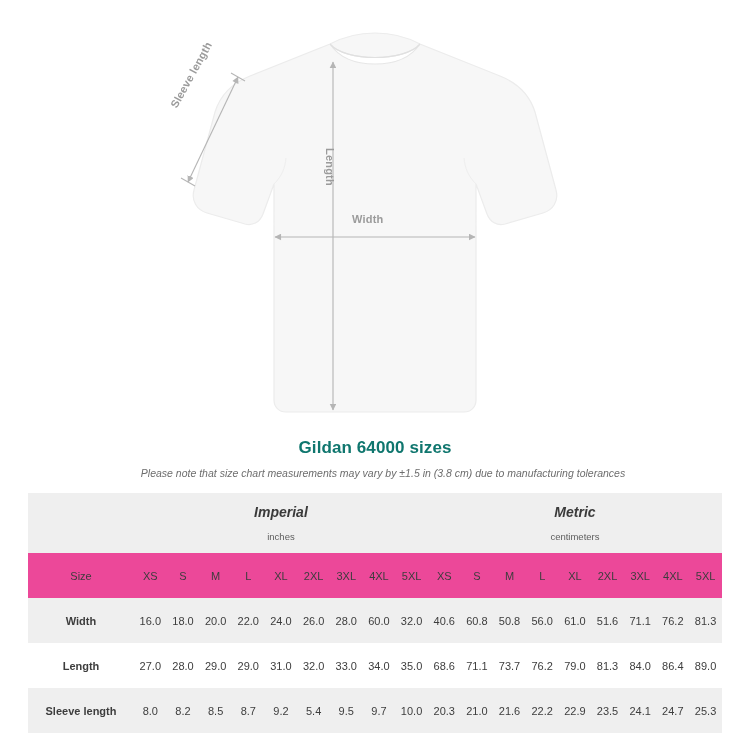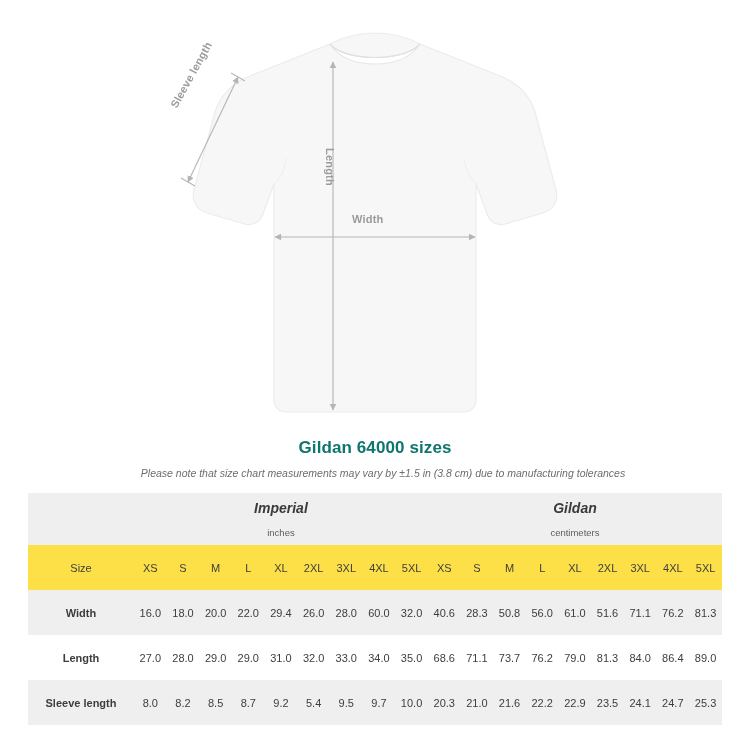--- a/index.html
+++ b/index.html
@@ -91,39 +91,39 @@
   }
   table.size-table td, table.size-table th {
     border: none;
     text-align: center;
     vertical-align: middle;
     font-weight: normal;
     color: #3d3d3d;
   }
   tr.unit-row td {
     background: #efefef;
-    height: 52px;
+    height: 60px;
     padding: 0;
   }
   .unit-name {
     font-size: 14px;
     font-style: italic;
     font-weight: bold;
     color: #3a3a3a;
     display: block;
     line-height: 1.15;
   }
   .unit-sub {
     font-size: 9.5px;
     color: #5d5d5d;
     display: block;
     margin-top: 10px;
   }
   tr.header-row td {
-    background: #fde047;
+    background: #ec4899;
     height: 43px;
     font-size: 11px;
     color: #3d3d3d;
   }
   tr.header-row td.rowhead {
     font-weight: normal;
   }
   tr.data-row td {
     height: 43px;
   }
@@ -219,21 +219,21 @@
   <div class="table-wrap">
     <table class="size-table">
       <tbody>
         <tr class="unit-row">
           <td class="rowhead"></td>
           <td colspan="9">
             <span class="unit-name">Imperial</span>
             <span class="unit-sub">inches</span>
           </td>
           <td colspan="9">
-            <span class="unit-name">Gildan</span>
+            <span class="unit-name">Metric</span>
             <span class="unit-sub">centimeters</span>
           </td>
         </tr>
 
         <tr class="header-row">
           <td class="rowhead">Size</td>
           <td class="cell">XS</td>
           <td class="cell">S</td>
           <td class="cell">M</td>
           <td class="cell">L</td>
@@ -252,27 +252,27 @@
           <td class="cell">4XL</td>
           <td class="cell">5XL</td>
         </tr>
 
         <tr class="data-row shaded">
           <td class="rowhead">Width</td>
           <td class="cell">16.0</td>
           <td class="cell">18.0</td>
           <td class="cell">20.0</td>
           <td class="cell">22.0</td>
-          <td class="cell">29.4</td>
+          <td class="cell">24.0</td>
           <td class="cell">26.0</td>
           <td class="cell">28.0</td>
           <td class="cell">60.0</td>
           <td class="cell">32.0</td>
           <td class="cell">40.6</td>
-          <td class="cell">28.3</td>
+          <td class="cell">60.8</td>
           <td class="cell">50.8</td>
           <td class="cell">56.0</td>
           <td class="cell">61.0</td>
           <td class="cell">51.6</td>
           <td class="cell">71.1</td>
           <td class="cell">76.2</td>
           <td class="cell">81.3</td>
         </tr>
 
         <tr class="data-row">

